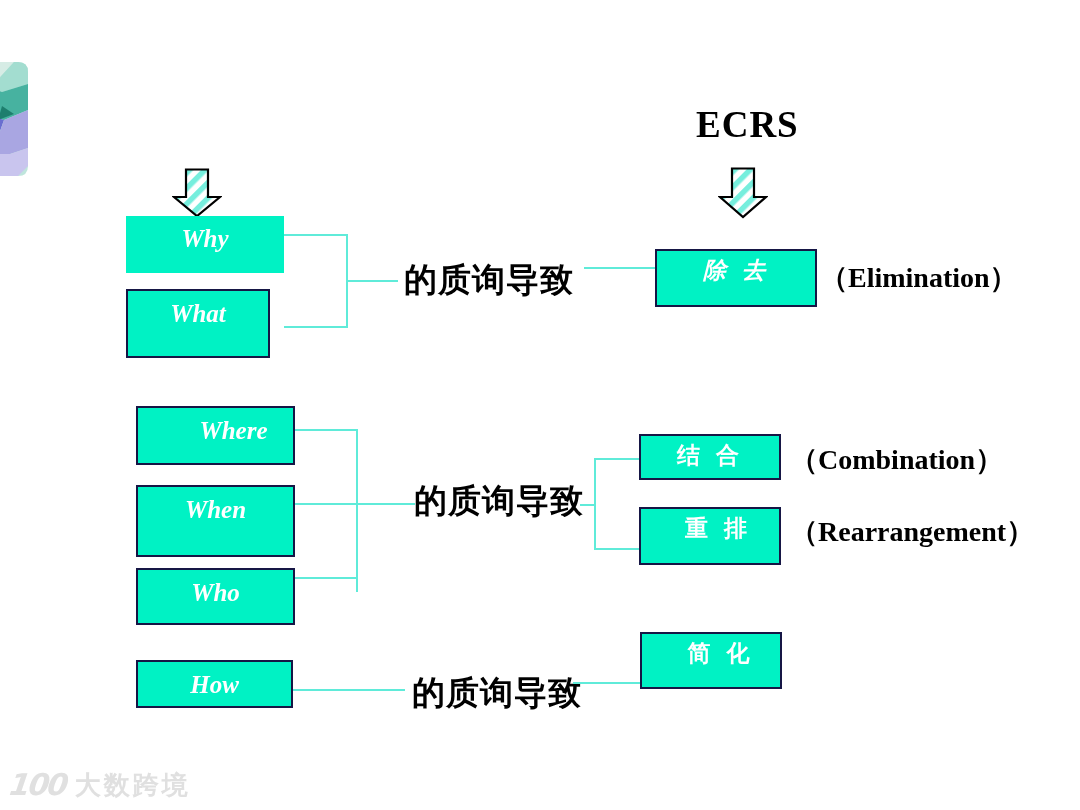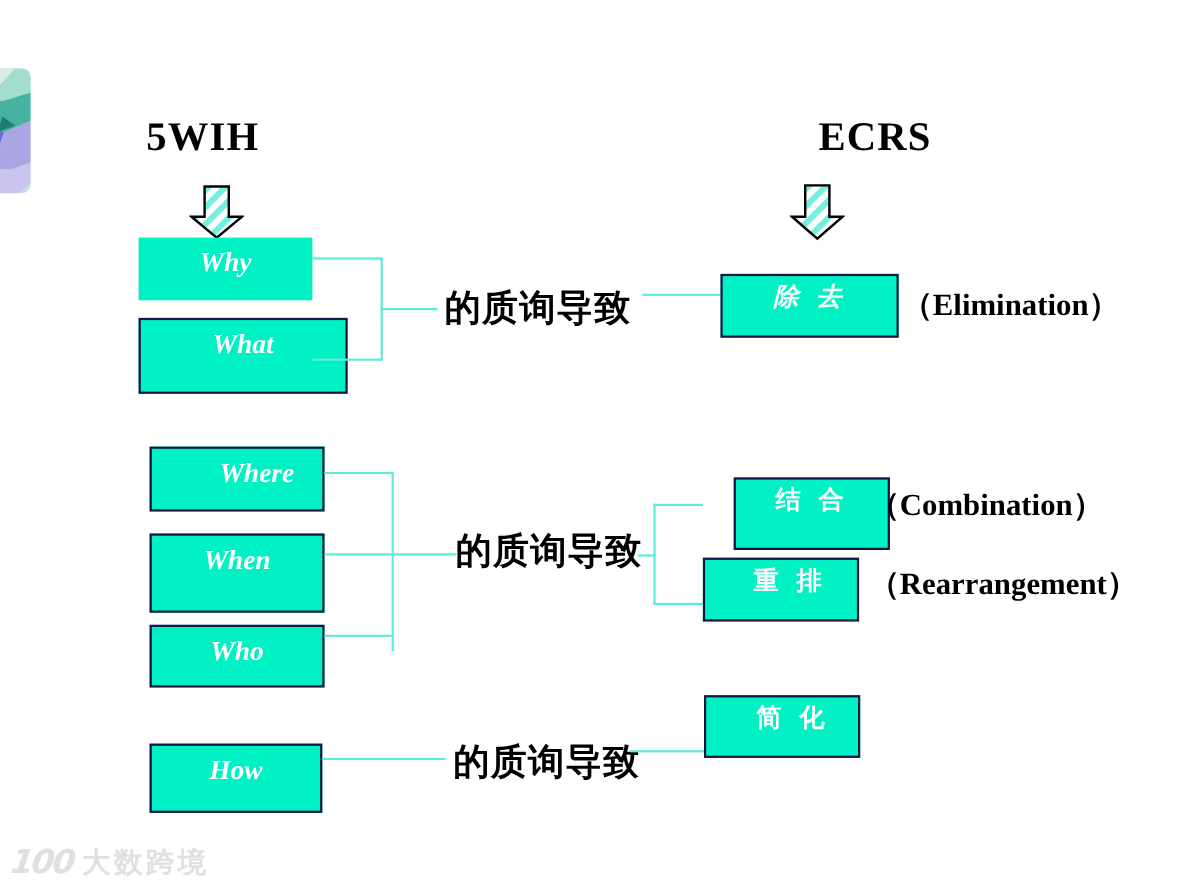--- a/index.html
+++ b/index.html
@@ -78,22 +78,21 @@
       <polygon points="30,0 44,0 44,22 18,30 6,26" fill="#a3ddd0"></polygon>
       <polygon points="0,30 6,26 18,30 44,22 44,48 20,58 0,52" fill="#47b2a0"></polygon>
       <polygon points="18,44 30,52 14,58" fill="#1e7e6e"></polygon>
       <polygon points="0,52 20,58 8,92 0,88" fill="#6a6ed0"></polygon>
       <polygon points="20,58 44,48 44,86 26,92 8,92" fill="#a9a6e2"></polygon>
       <polygon points="8,92 26,92 44,86 44,104 34,114 10,114" fill="#c9c5ee"></polygon>
       <polygon points="0,88 8,92 10,114 0,114" fill="#23234a"></polygon>
     </g>
   </svg>
 
-  <div class="title" style="left:133px;top:103px;">5WIH</div>
-  <div class="title" style="left:744px;top:103px;">ECRS</div>
+  <div class="title" style="left:696px;top:103px;">ECRS</div>
 
   <svg class="arrow-icon" style="left:172px;top:168px;" width="50" height="50" viewBox="0 0 50 50">
     <defs>
       <pattern id="stripesL" patternUnits="userSpaceOnUse" width="11" height="11" patternTransform="rotate(45)">
         <rect width="11" height="11" fill="#ffffff"></rect>
         <rect width="5.5" height="11" style="fill:var(--stripe);"></rect>
       </pattern>
     </defs>
     <polygon points="14,1.5 36,1.5 36,29 48,29 25,48 2,29 14,29" fill="url(#stripesL)" stroke="#000000" stroke-width="2.2" stroke-linejoin="miter"></polygon>
   </svg>
@@ -103,21 +102,21 @@
         <rect width="11" height="11" fill="#ffffff"></rect>
         <rect width="5.5" height="11" style="fill:var(--stripe);"></rect>
       </pattern>
     </defs>
     <polygon points="14,1.5 36,1.5 36,30 48,30 25,50 2,30 14,30" fill="url(#stripesR)" stroke="#000000" stroke-width="2.2" stroke-linejoin="miter"></polygon>
   </svg>
 
   <div class="qbox noborder" style="left:126px;top:216px;width:158px;height:57px;">
     <span class="qtext">Why</span>
   </div>
-  <div class="qbox" style="left:126px;top:289px;width:190px;height:69px;">
+  <div class="qbox" style="left:126px;top:289px;width:144px;height:69px;">
     <span class="qtext">What</span>
   </div>
 
   <div class="hline" style="left:284px;top:234px;width:63px;"></div>
   <div class="vline" style="left:346px;top:234px;height:94px;"></div>
   <div class="hline" style="left:284px;top:326px;width:63px;"></div>
   <div class="hline" style="left:346px;top:280px;width:52px;"></div>
 
   <div class="ctext" style="left:404px;top:260px;">的质询导致</div>
 
@@ -143,31 +142,31 @@
   <div class="hline" style="left:295px;top:503px;width:120px;"></div>
   <div class="hline" style="left:295px;top:577px;width:62px;"></div>
 
   <div class="ctext" style="left:414px;top:481px;">的质询导致</div>
 
   <div class="hline" style="left:580px;top:504px;width:16px;"></div>
   <div class="vline" style="left:594px;top:458px;height:92px;"></div>
   <div class="hline" style="left:594px;top:458px;width:45px;"></div>
   <div class="hline" style="left:594px;top:548px;width:45px;"></div>
 
-  <div class="qbox" style="left:639px;top:434px;width:142px;height:66px;margin-left:28px;">
+  <div class="qbox" style="left:639px;top:434px;width:142px;height:46px;">
     <span class="qtext-cn">结 合</span>
   </div>
   <div class="elabel" style="left:790px;top:442px;">（Combination）</div>
 
   <div class="qbox" style="left:639px;top:507px;width:142px;height:58px;padding-left:16px;">
     <span class="qtext-cn">重 排</span>
   </div>
   <div class="elabel" style="left:790px;top:514px;">（Rearrangement）</div>
 
-  <div class="qbox" style="left:136px;top:676px;width:157px;height:63px;">
+  <div class="qbox" style="left:136px;top:660px;width:157px;height:48px;">
     <span class="qtext">How</span>
   </div>
 
   <div class="hline" style="left:293px;top:689px;width:112px;"></div>
 
   <div class="ctext" style="left:412px;top:673px;">的质询导致</div>
 
   <div class="hline" style="left:573px;top:682px;width:67px;"></div>
 
   <div class="qbox" style="left:640px;top:632px;width:142px;height:57px;padding-left:19px;">

